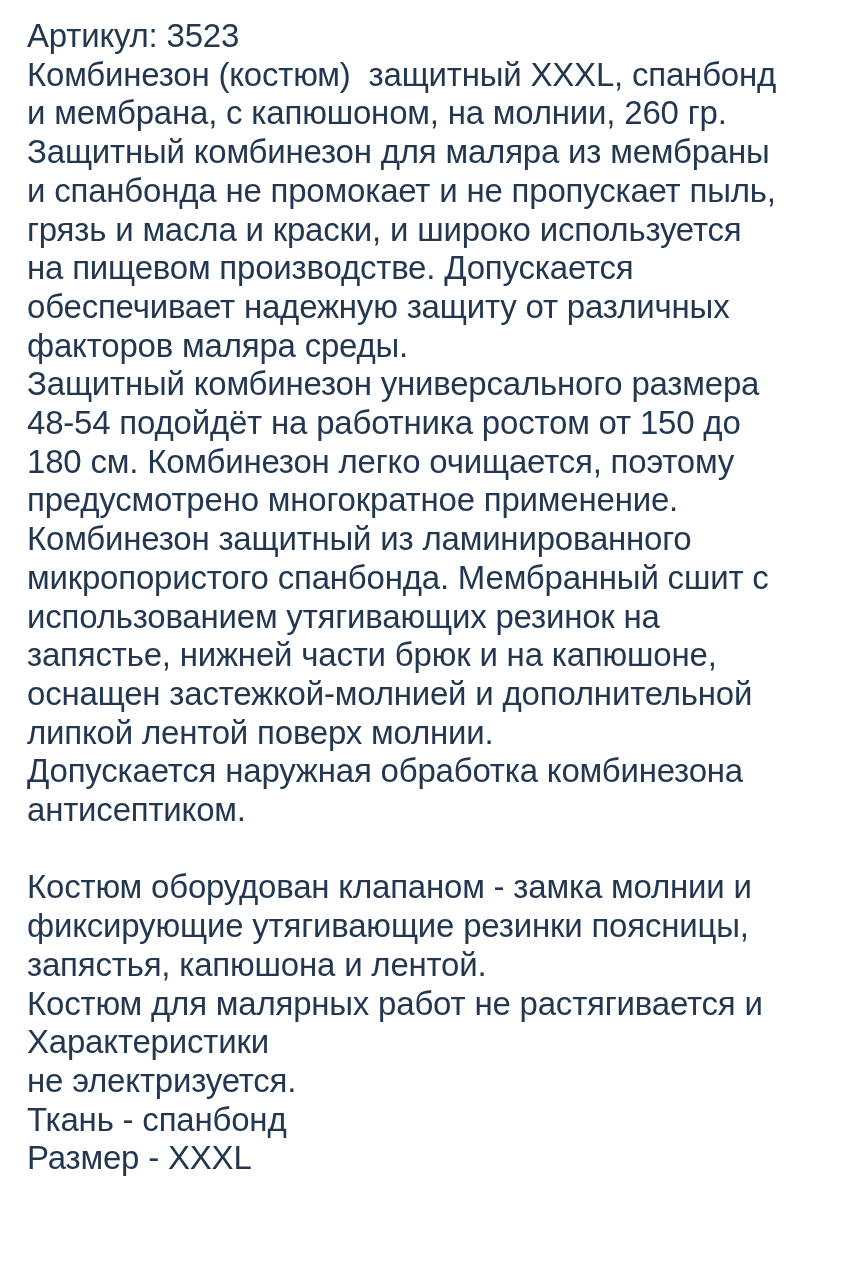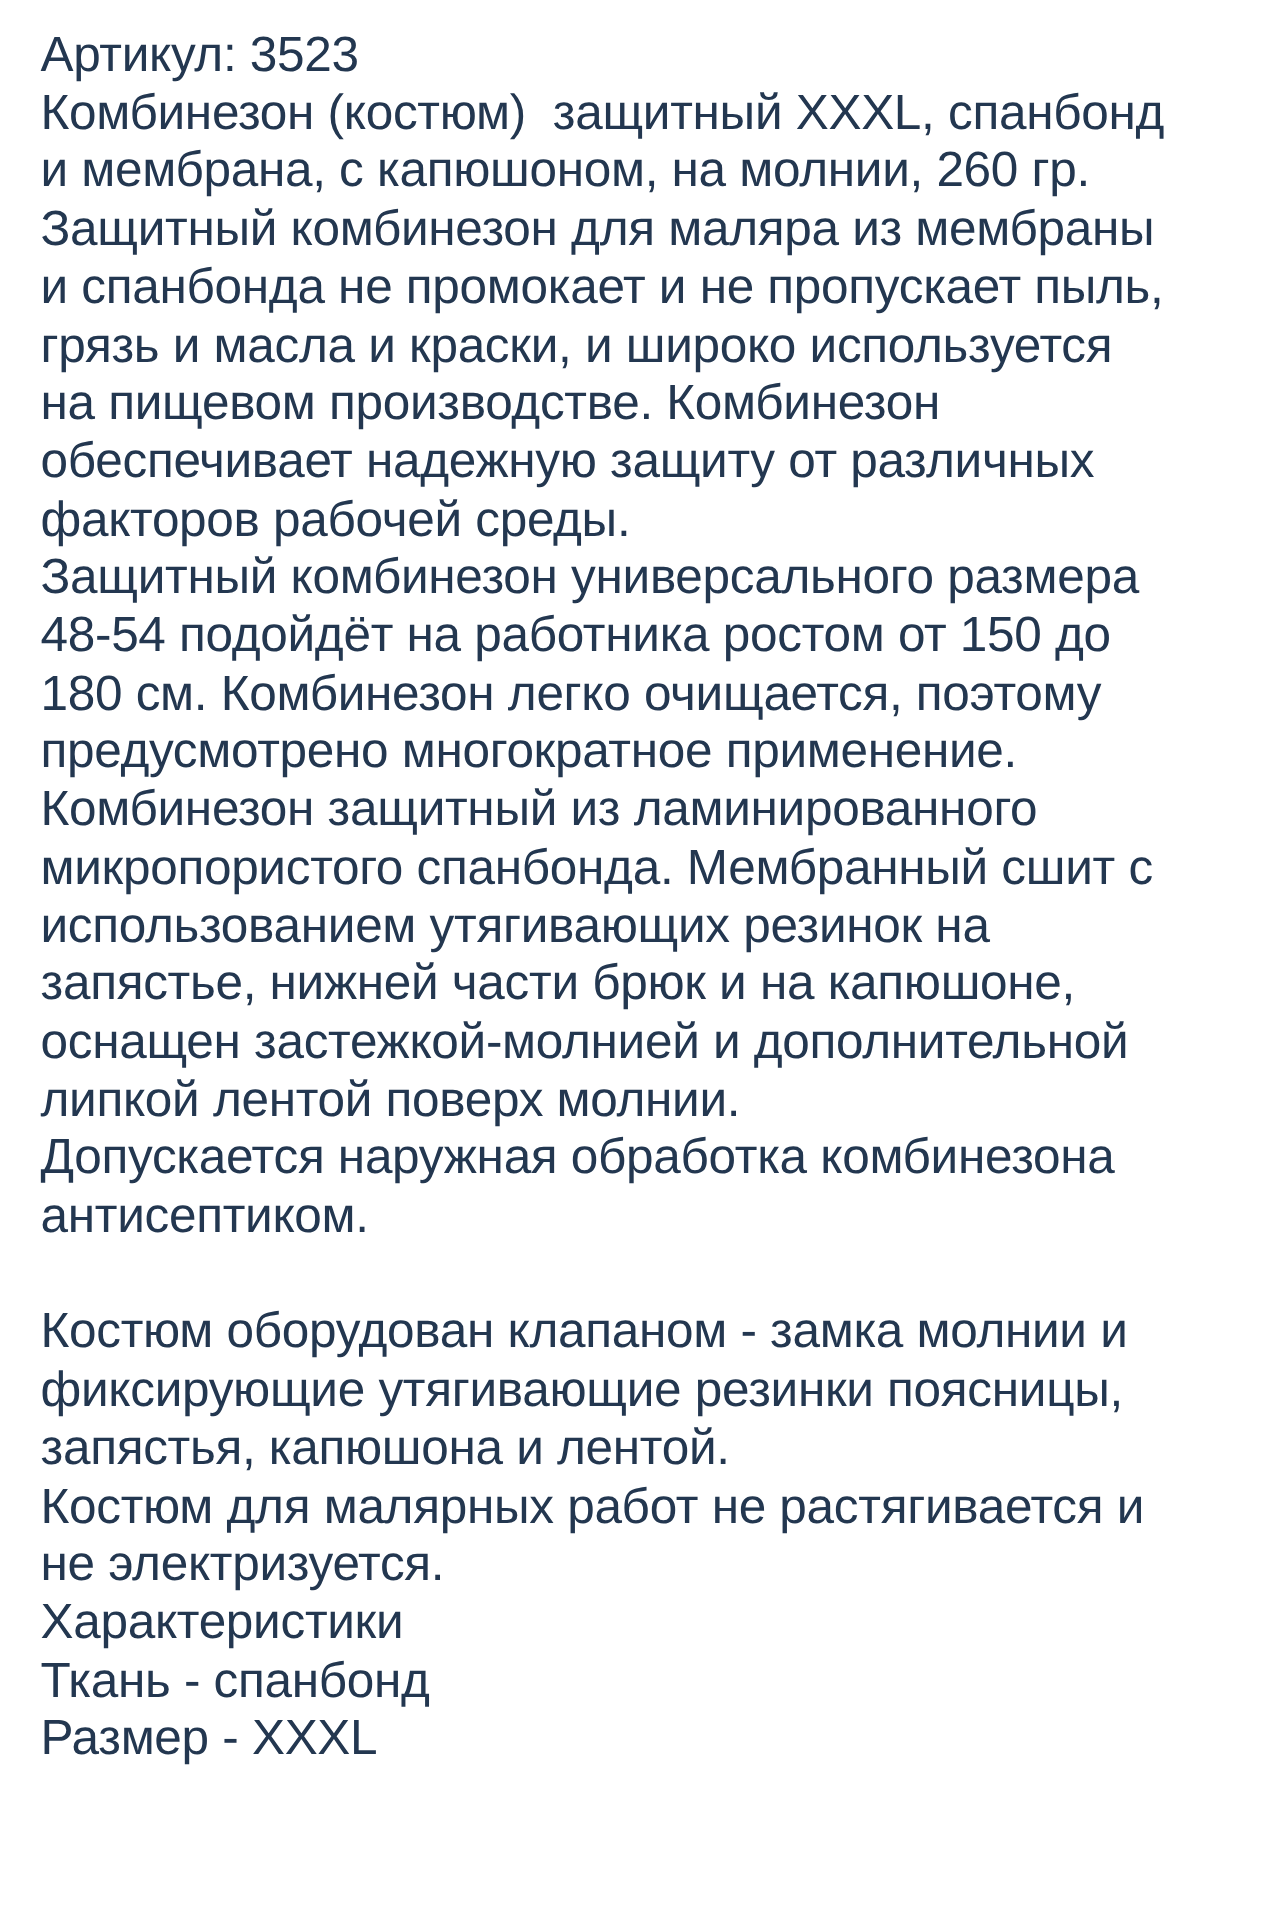--- a/index.html
+++ b/index.html
@@ -32,37 +32,37 @@
 </head>
 <body>
 
 <div class="page">
     <div class="line">Артикул: 3523</div>
     <div class="line">Комбинезон (костюм)  защитный XXXL, спанбонд</div>
     <div class="line">и мембрана, с капюшоном, на молнии, 260 гр.</div>
     <div class="line">Защитный комбинезон для маляра из мембраны</div>
     <div class="line">и спанбонда не промокает и не пропускает пыль,</div>
     <div class="line">грязь и масла и краски, и широко используется</div>
-    <div class="line">на пищевом производстве. Комбинезон</div>
+    <div class="line">на пищевом производстве. Допускается</div>
     <div class="line">обеспечивает надежную защиту от различных</div>
-    <div class="line">факторов рабочей среды.</div>
+    <div class="line">факторов маляра среды.</div>
     <div class="line">Защитный комбинезон универсального размера</div>
     <div class="line">48-54 подойдёт на работника ростом от 150 до</div>
     <div class="line">180 см. Комбинезон легко очищается, поэтому</div>
     <div class="line">предусмотрено многократное применение.</div>
     <div class="line">Комбинезон защитный из ламинированного</div>
     <div class="line">микропористого спанбонда. Мембранный сшит с</div>
     <div class="line">использованием утягивающих резинок на</div>
     <div class="line">запястье, нижней части брюк и на капюшоне,</div>
     <div class="line">оснащен застежкой-молнией и дополнительной</div>
     <div class="line">липкой лентой поверх молнии.</div>
     <div class="line">Допускается наружная обработка комбинезона</div>
     <div class="line">антисептиком.</div>
     <div class="line"></div>
     <div class="line">Костюм оборудован клапаном - замка молнии и</div>
     <div class="line">фиксирующие утягивающие резинки поясницы,</div>
     <div class="line">запястья, капюшона и лентой.</div>
     <div class="line">Костюм для малярных работ не растягивается и</div>
+    <div class="line">Характеристики</div>
     <div class="line">не электризуется.</div>
-    <div class="line">Характеристики</div>
     <div class="line">Ткань - спанбонд</div>
     <div class="line">Размер - XXXL</div>
   </div>
 
 </body></html>

